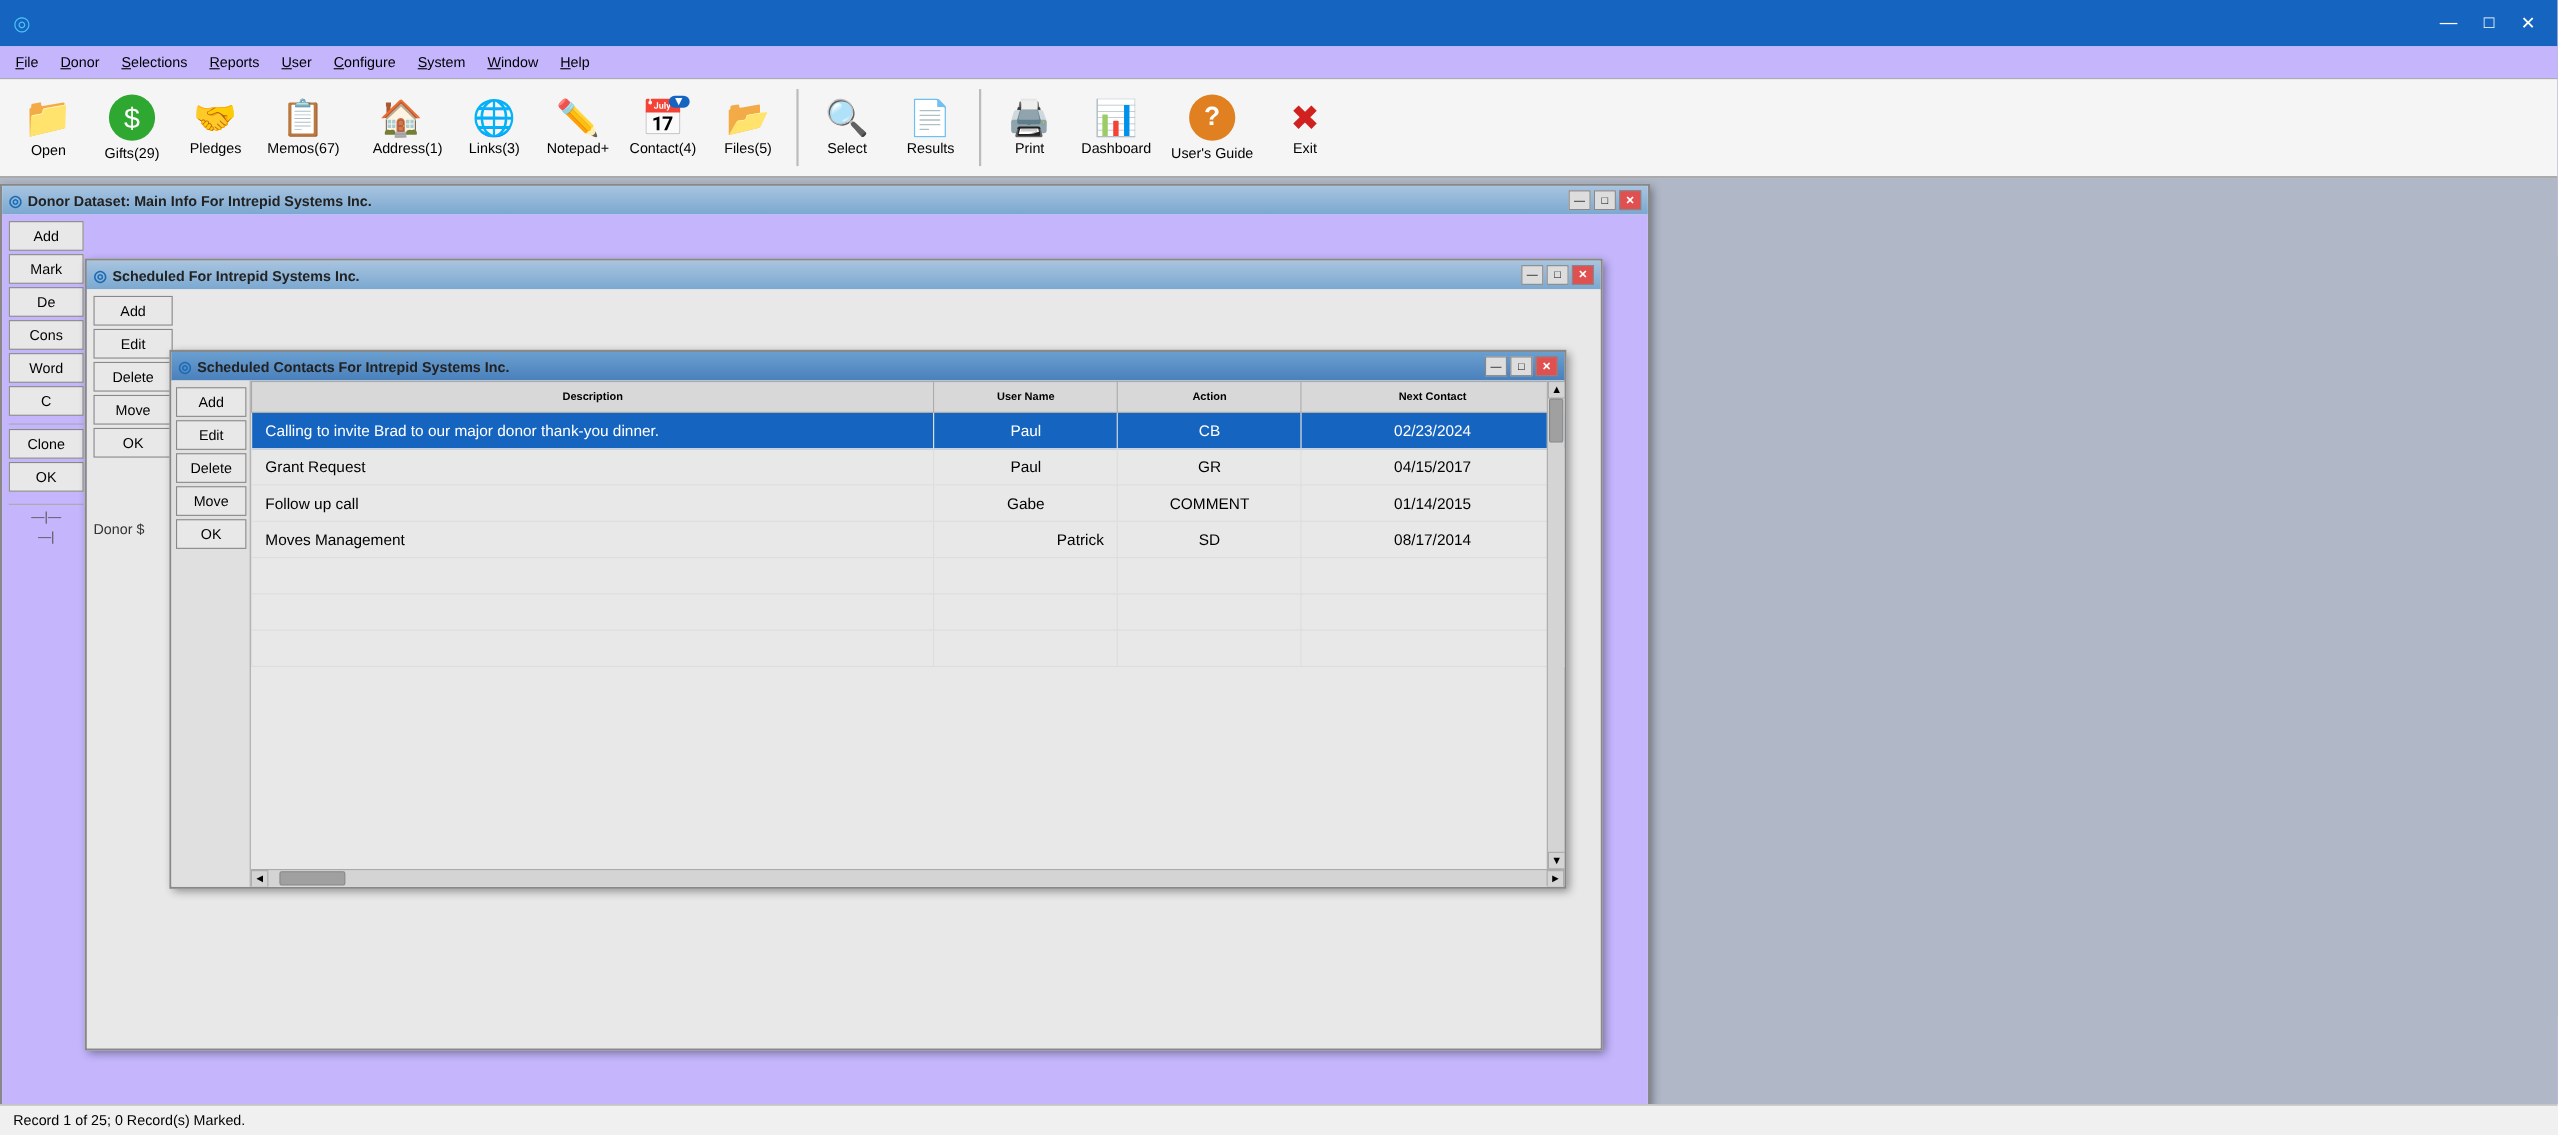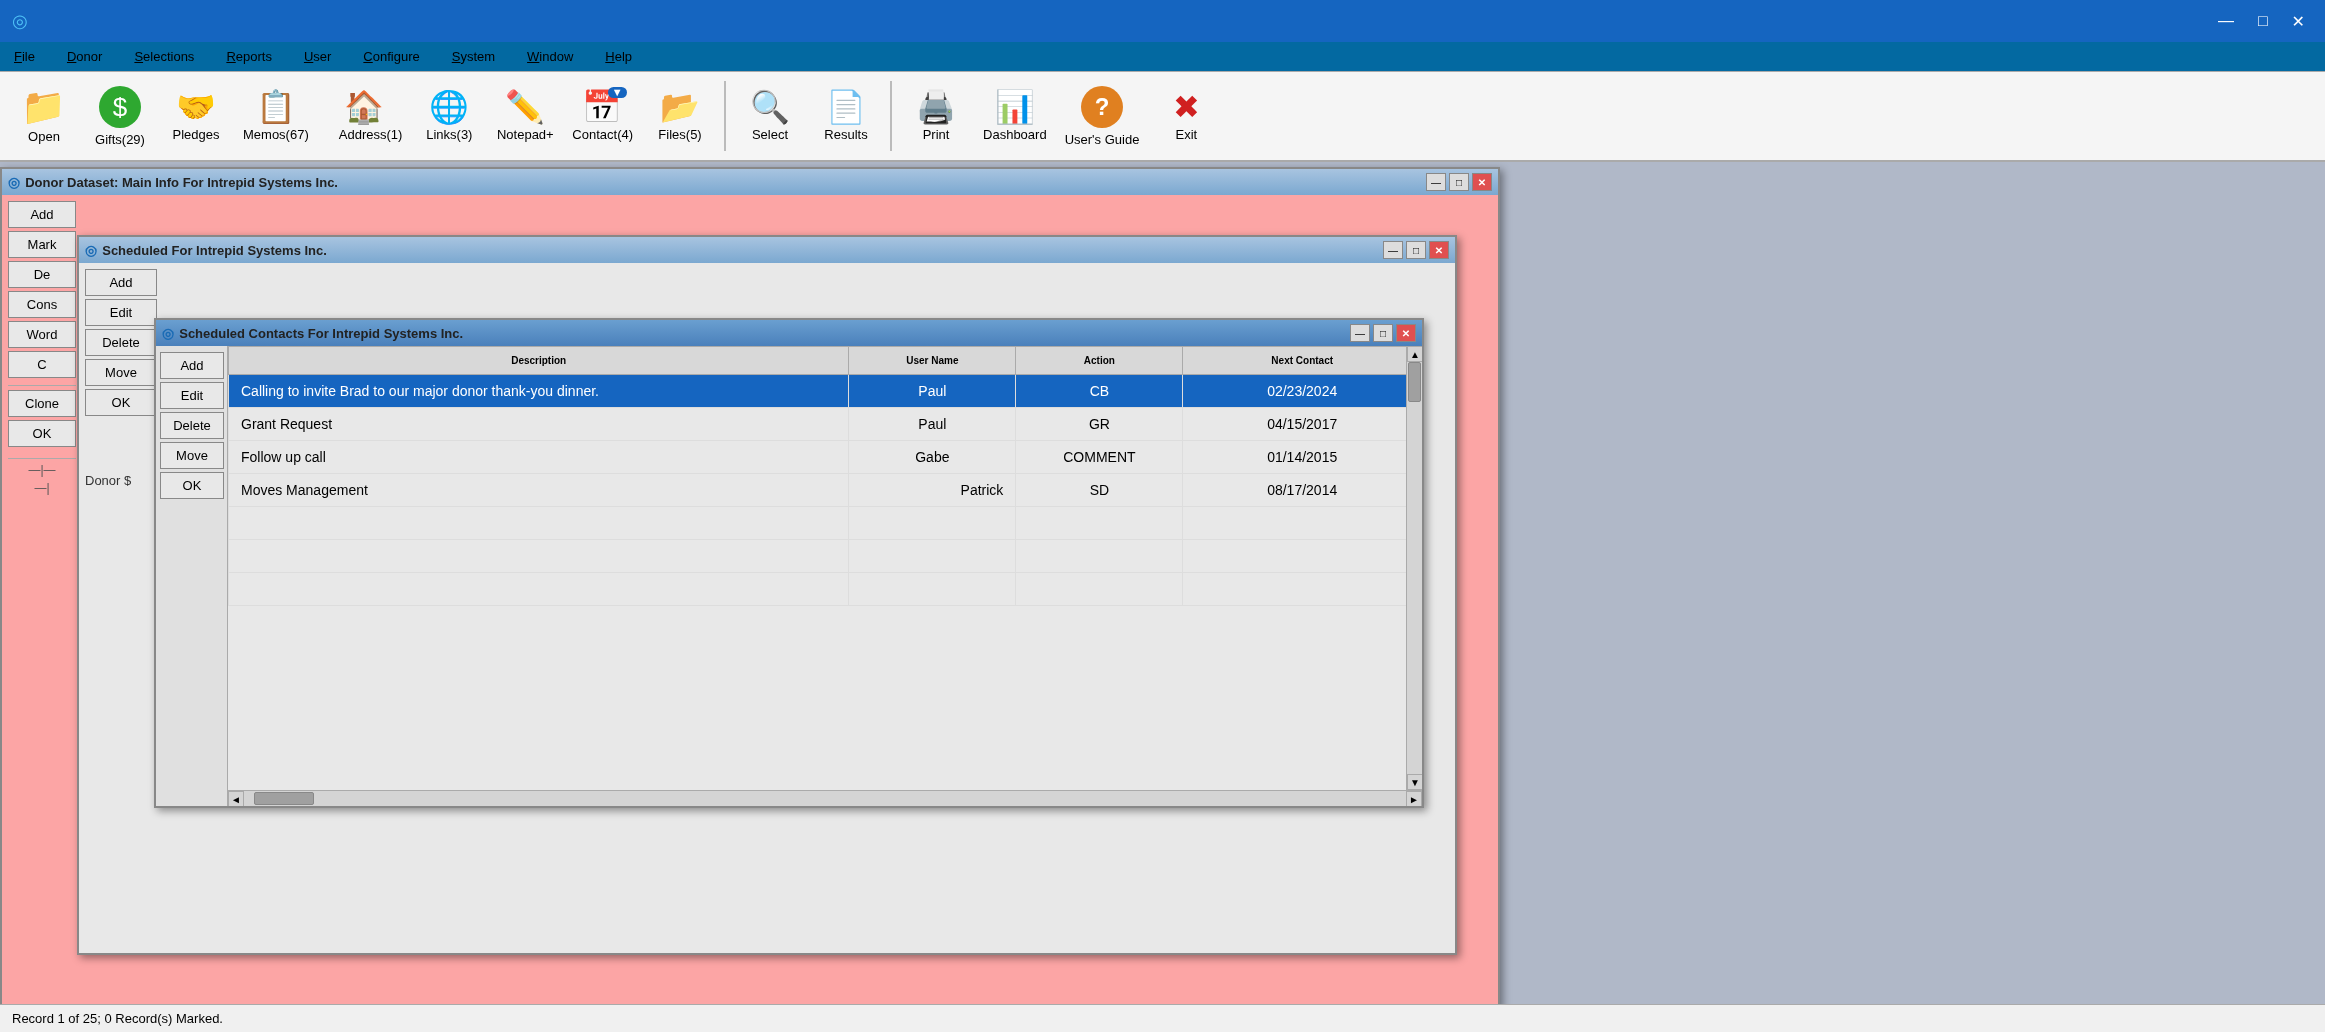--- a/index.html
+++ b/index.html
@@ -19,27 +19,26 @@
     }
     .title-bar-left { display: flex; align-items: center; gap: 8px; }
     .title-bar-icon { color: #4fc3f7; font-size: 18px; }
     .title-bar-controls { display: flex; gap: 8px; }
     .title-bar-btn {
       background: none; border: none; color: white; font-size: 16px; cursor: pointer; padding: 2px 8px;
     }
 
     
     .menu-bar {
-      background: #0369a1;
+      background: #c4b5fd;
       height: 30px;
       display: flex;
       align-items: center;
       border-bottom: 1px solid #aaa;
       padding: 0 4px;
-      gap: 12px;
     }
     .menu-item {
       padding: 4px 10px;
       cursor: pointer;
       font-size: 13px;
     }
     .menu-item u { text-decoration: underline; }
 
     
     .toolbar {
@@ -102,21 +101,21 @@
       cursor: pointer; font-size: 10px; display: flex; align-items: center; justify-content: center;
     }
     .win-btn.close { background: #e05050; color: white; font-weight: bold; }
 
     
     .donor-dataset {
       top: 10px; left: 0px; width: 1430px; height: 820px;
     }
     .dataset-content {
       padding: 8px;
-      background: #fca5a5;
+      background: #c4b5fd;
       height: calc(100% - 26px);
       position: relative;
     }
 
     
     .donations-window {
       top: 50px; left: 70px; width: 1380px; height: 750px;
     }
     .donations-content {
       padding: 8px;

